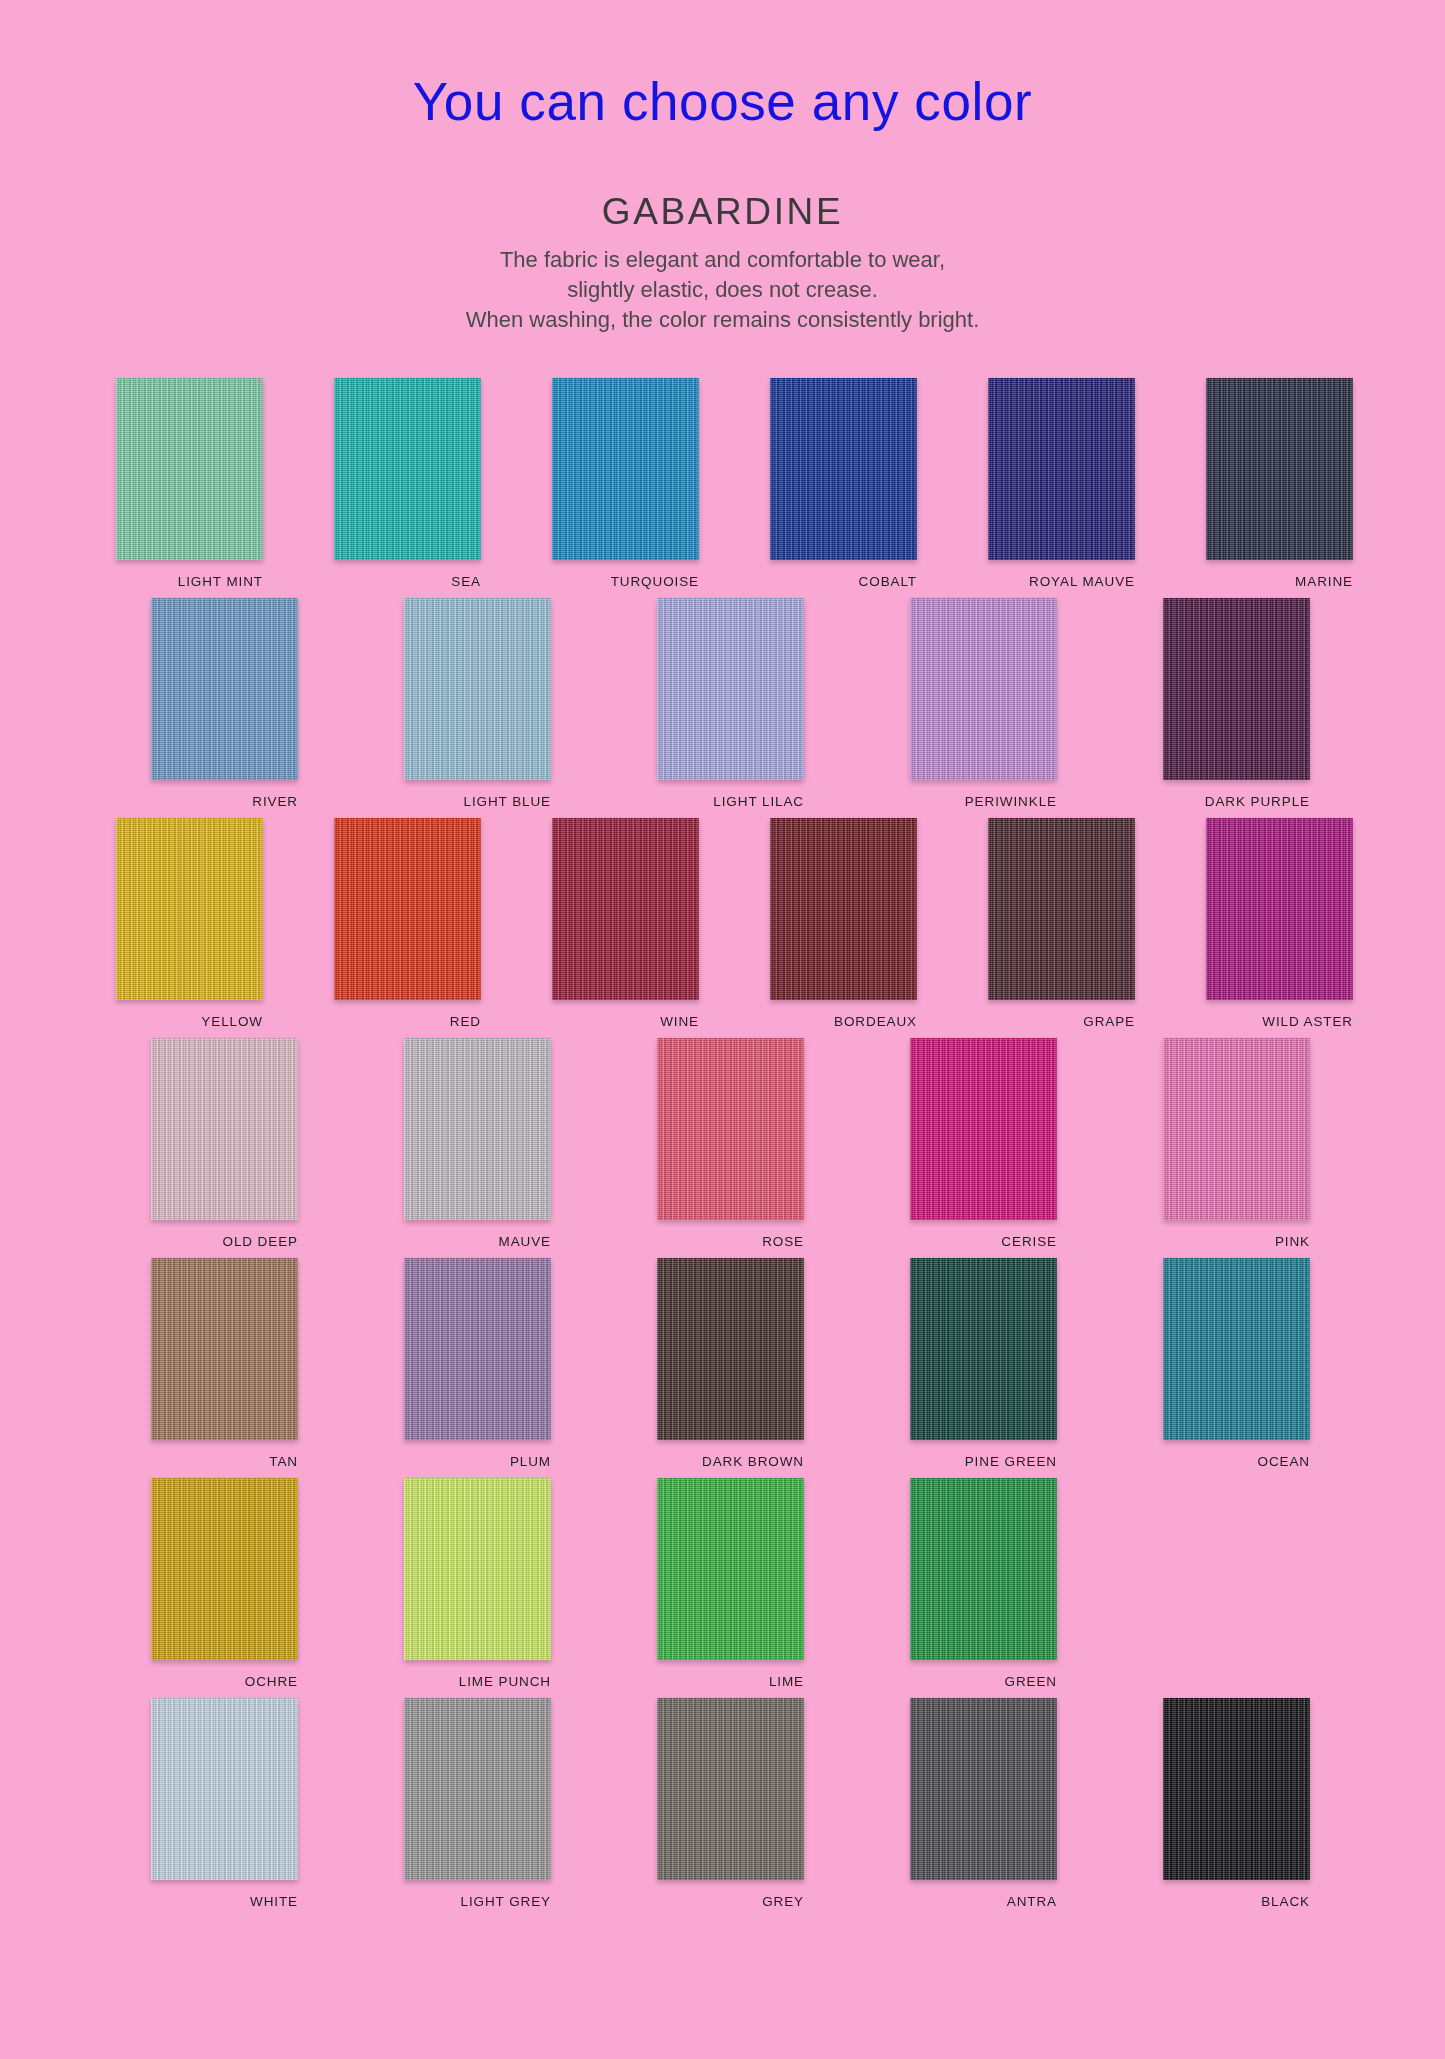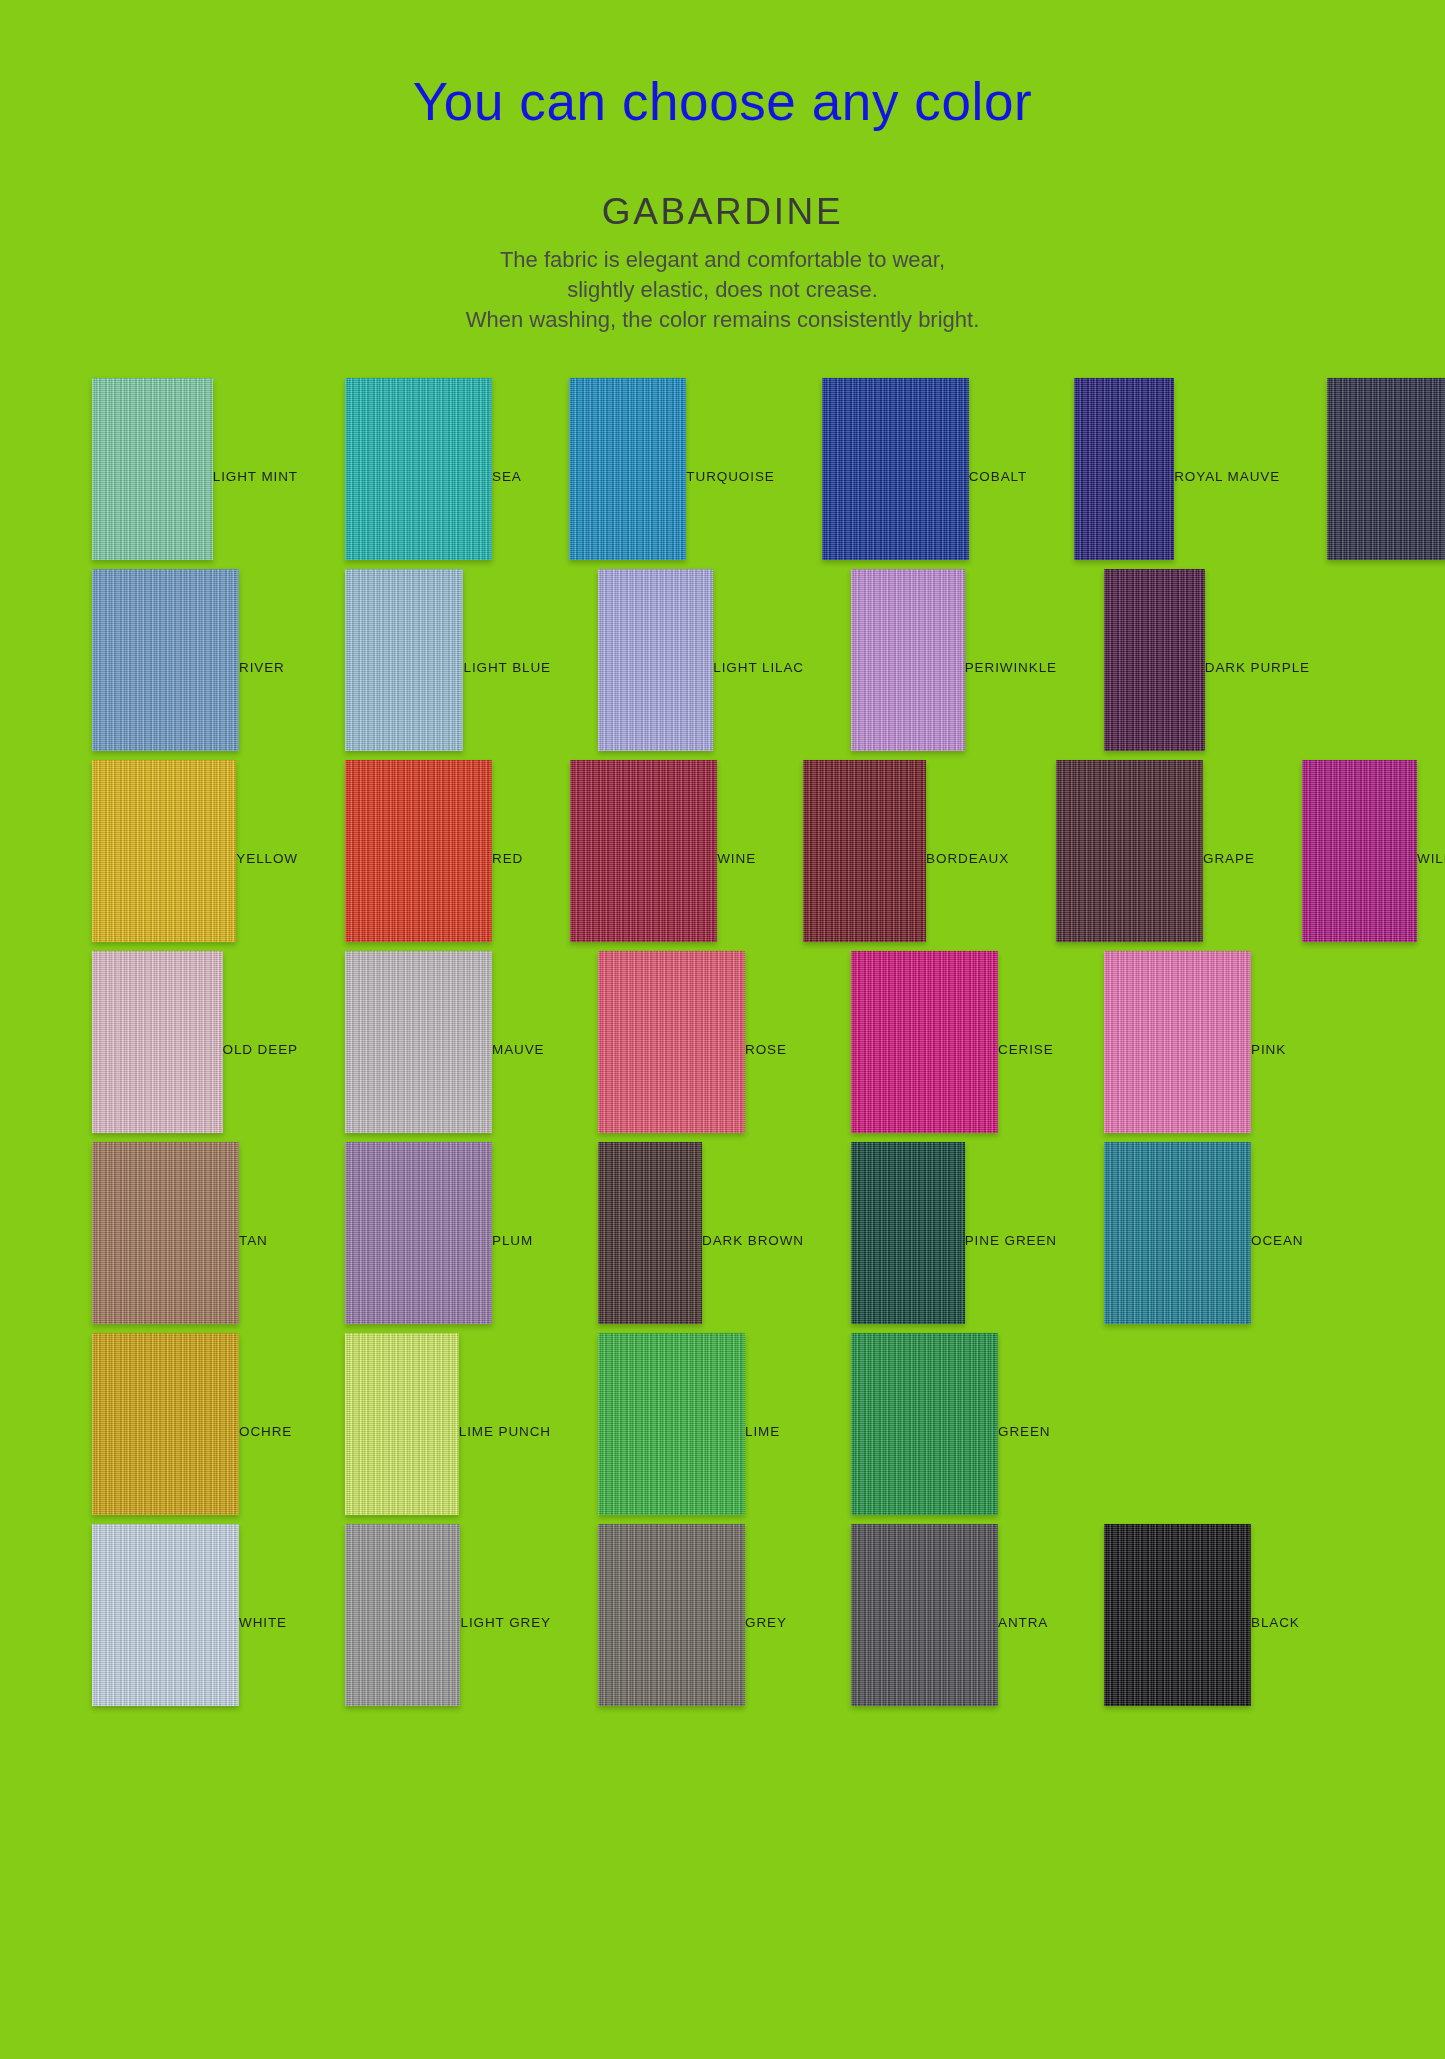--- a/index.html
+++ b/index.html
@@ -15,21 +15,21 @@
     font-family: "Liberation Sans", sans-serif;
     color: #2b2b2b;
     overflow: hidden;
     position: relative;
   }
 
   .page {
     width: 1445px;
     height: 2059px;
     position: relative;
-    background: #84cc16;
+    background: #f9a8d4;
   }
 
   
   .header {
     width: 100%;
     text-align: center;
     padding-top: 74px;
   }
   .main-title {
     font-family: "Liberation Sans", sans-serif;
@@ -64,22 +64,22 @@
   }
   .row {
     display: flex;
     justify-content: flex-start;
     margin-bottom: 9px;
   }
   .cell {
     width: 206px;
     margin-right: 47px;
     display: flex;
-    flex-direction: row;
-    align-items: center;
+    flex-direction: column;
+    align-items: flex-end;
   }
   .cell:last-child { margin-right: 0; }
 
   .swatch {
     width: 147px;
     height: 182px;
     position: relative;
     box-shadow: 0 3px 5px rgba(0,0,0,0.22);
     overflow: hidden;
   }

